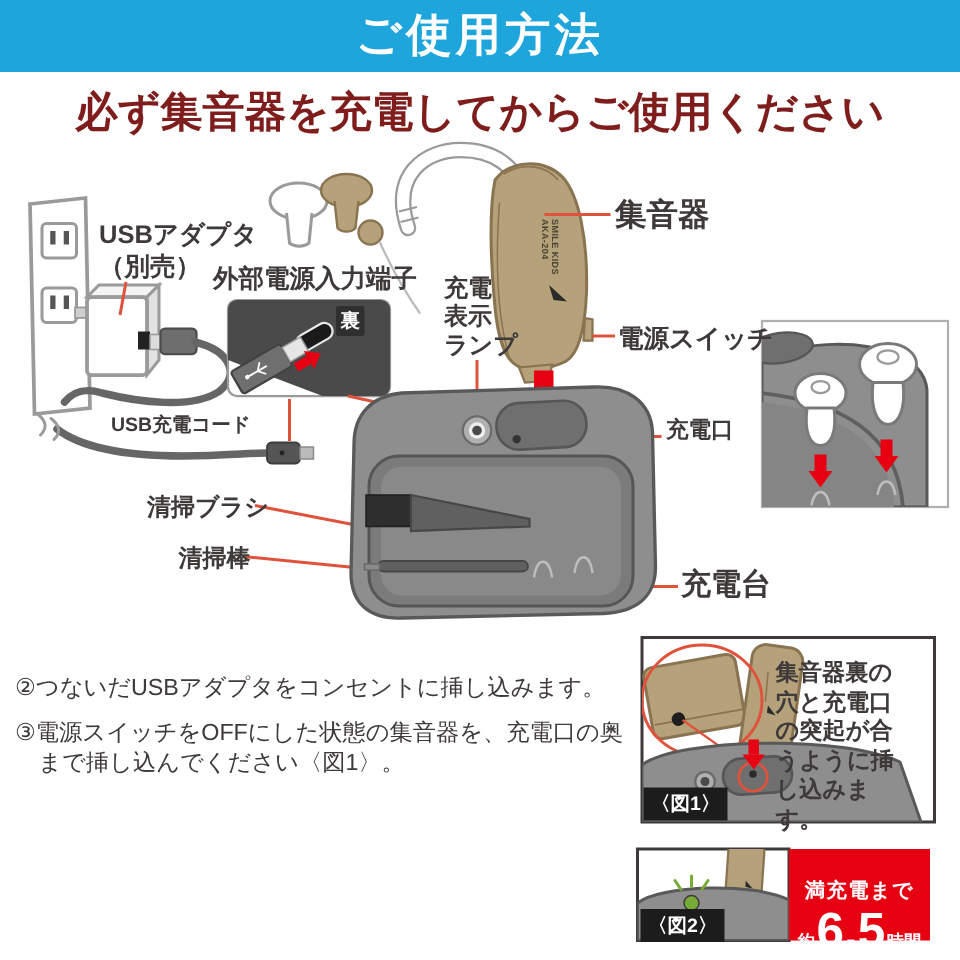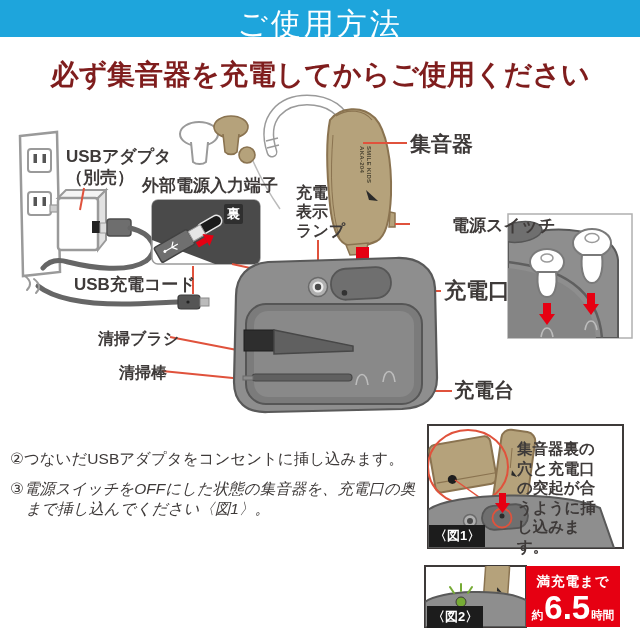--- a/index.html
+++ b/index.html
@@ -1,60 +1,60 @@
 <!DOCTYPE html>
 <html><head>
 <meta charset="utf-8">
 <style>
   html,body{margin:0;padding:0;background:#fff;}
   .stage{position:relative;width:640px;height:640px;background:#fff;overflow:hidden;
          font-family:"Liberation Sans","DejaVu Sans",sans-serif;color:#3e3a39;}
   .abs{position:absolute;}
   
-  .banner{left:0;top:0;width:640px;height:37px;background:#1ea5dc;color:#fff;
-          font-size:30px;font-weight:normal;text-align:center;line-height:48px;letter-spacing:3px;z-index:2;}
+  .banner{left:0;top:0;width:640px;height:48px;background:#1ea5dc;color:#fff;
+          font-size:30px;font-weight:bold;text-align:center;line-height:48px;letter-spacing:3px;z-index:2;}
   .warning{left:0;top:56px;width:640px;text-align:center;color:#7f1d1d;
            font-size:28px;font-weight:bold;letter-spacing:0px;z-index:2;}
   
   .lbl{z-index:3;font-weight:600;white-space:pre-line;line-height:1.22;}
   .lbl-usb-adapter{left:66px;top:147px;font-size:17px;}
   .lbl-terminal{left:142px;top:176px;font-size:17px;}
   .tag-back{left:224px;top:204px;font-size:13px;font-weight:bold;color:#fff;background:#2f2f2f;
             padding:1px 3px;border-radius:2px;z-index:4;}
-  .lbl-cable{left:74px;top:275px;font-size:17px;text-align:center;}
+  .lbl-cable{left:74px;top:275px;font-size:13px;text-align:center;}
   .lbl-lamp{left:296px;top:183px;font-size:16px;line-height:19px;}
   .lbl-device{left:410px;top:131px;font-size:21px;font-weight:bold;}
-  .lbl-switch{left:412px;top:216px;font-size:17px;margin-left:40px;}
-  .lbl-port{left:444px;top:278px;font-size:22px;}
+  .lbl-switch{left:412px;top:216px;font-size:17px;}
+  .lbl-port{left:444px;top:278px;font-size:15px;}
   .lbl-brush{left:98px;top:329px;font-size:16px;}
   .lbl-stick{left:119px;top:363px;font-size:16px;}
   .lbl-protrusion{left:441px;top:344px;font-size:15px;}
   .lbl-stand{left:454px;top:378px;font-size:20px;font-weight:bold;}
   .brand{left:372px;top:146px;width:56px;font-size:6px;font-weight:bold;color:#4a4432;
          letter-spacing:.3px;line-height:7px;transform:rotate(90deg);transform-origin:0 0;
          white-space:pre-line;z-index:3;}
   
   .heading{left:5px;top:411px;font-size:28px;font-weight:bold;z-index:2;}
   .steps{left:10px;top:449px;width:420px;z-index:2;}
   .step{font-size:15.5px;line-height:20px;font-weight:500;text-indent:-1em;padding-left:1em;
         margin-bottom:10px;color:#3e3a39;}
   .step-1{width:414px;margin-bottom:8px;}
   .step-2{width:414px;}
-  .step-3{width:398px;font-style:italic;}
+  .step-3{width:398px;}
   .step-4{width:414px;margin-bottom:0;}
   
   .fig-caption{left:517px;top:439px;width:88px;font-size:15.5px;line-height:19.5px;
                font-weight:600;white-space:pre-line;z-index:3;}
   .fig-tag{background:#1c1c1c;color:#fff;font-size:13px;font-weight:bold;
            padding:2px 5px;z-index:4;}
   .fig1-tag{left:429px;top:525px;}
   .fig2-tag{left:427px;top:606px;}
   
   .badge{left:526px;top:566px;width:94px;height:61px;background:#e60012;color:#fff;z-index:3;}
-  .badge-l1{text-align:center;font-size:13.5px;font-weight:bold;margin-top:7px;letter-spacing:1px;}
+  .badge-l1{text-align:center;font-size:13.5px;font-weight:bold;margin-top:19px;letter-spacing:1px;}
   .badge-l2{display:flex;align-items:baseline;justify-content:center;margin-top:0px;}
   .badge-approx,.badge-unit{font-size:11.5px;font-weight:bold;}
   .badge-hours{font-size:33px;font-weight:bold;line-height:1;margin:0 1px;}
   svg.scene{position:absolute;left:0;top:0;z-index:1;}
 </style>
 </head>
 <body>
 
 <div class="stage">
 

